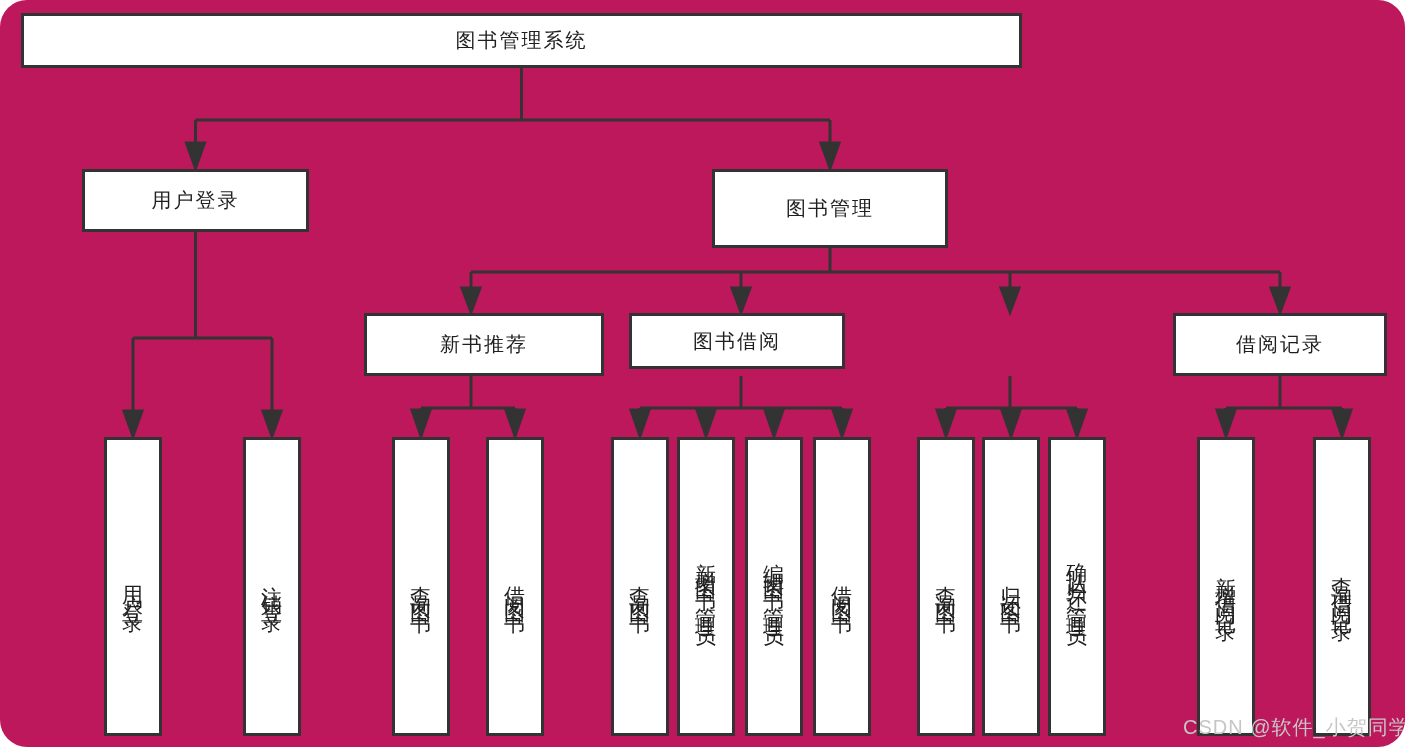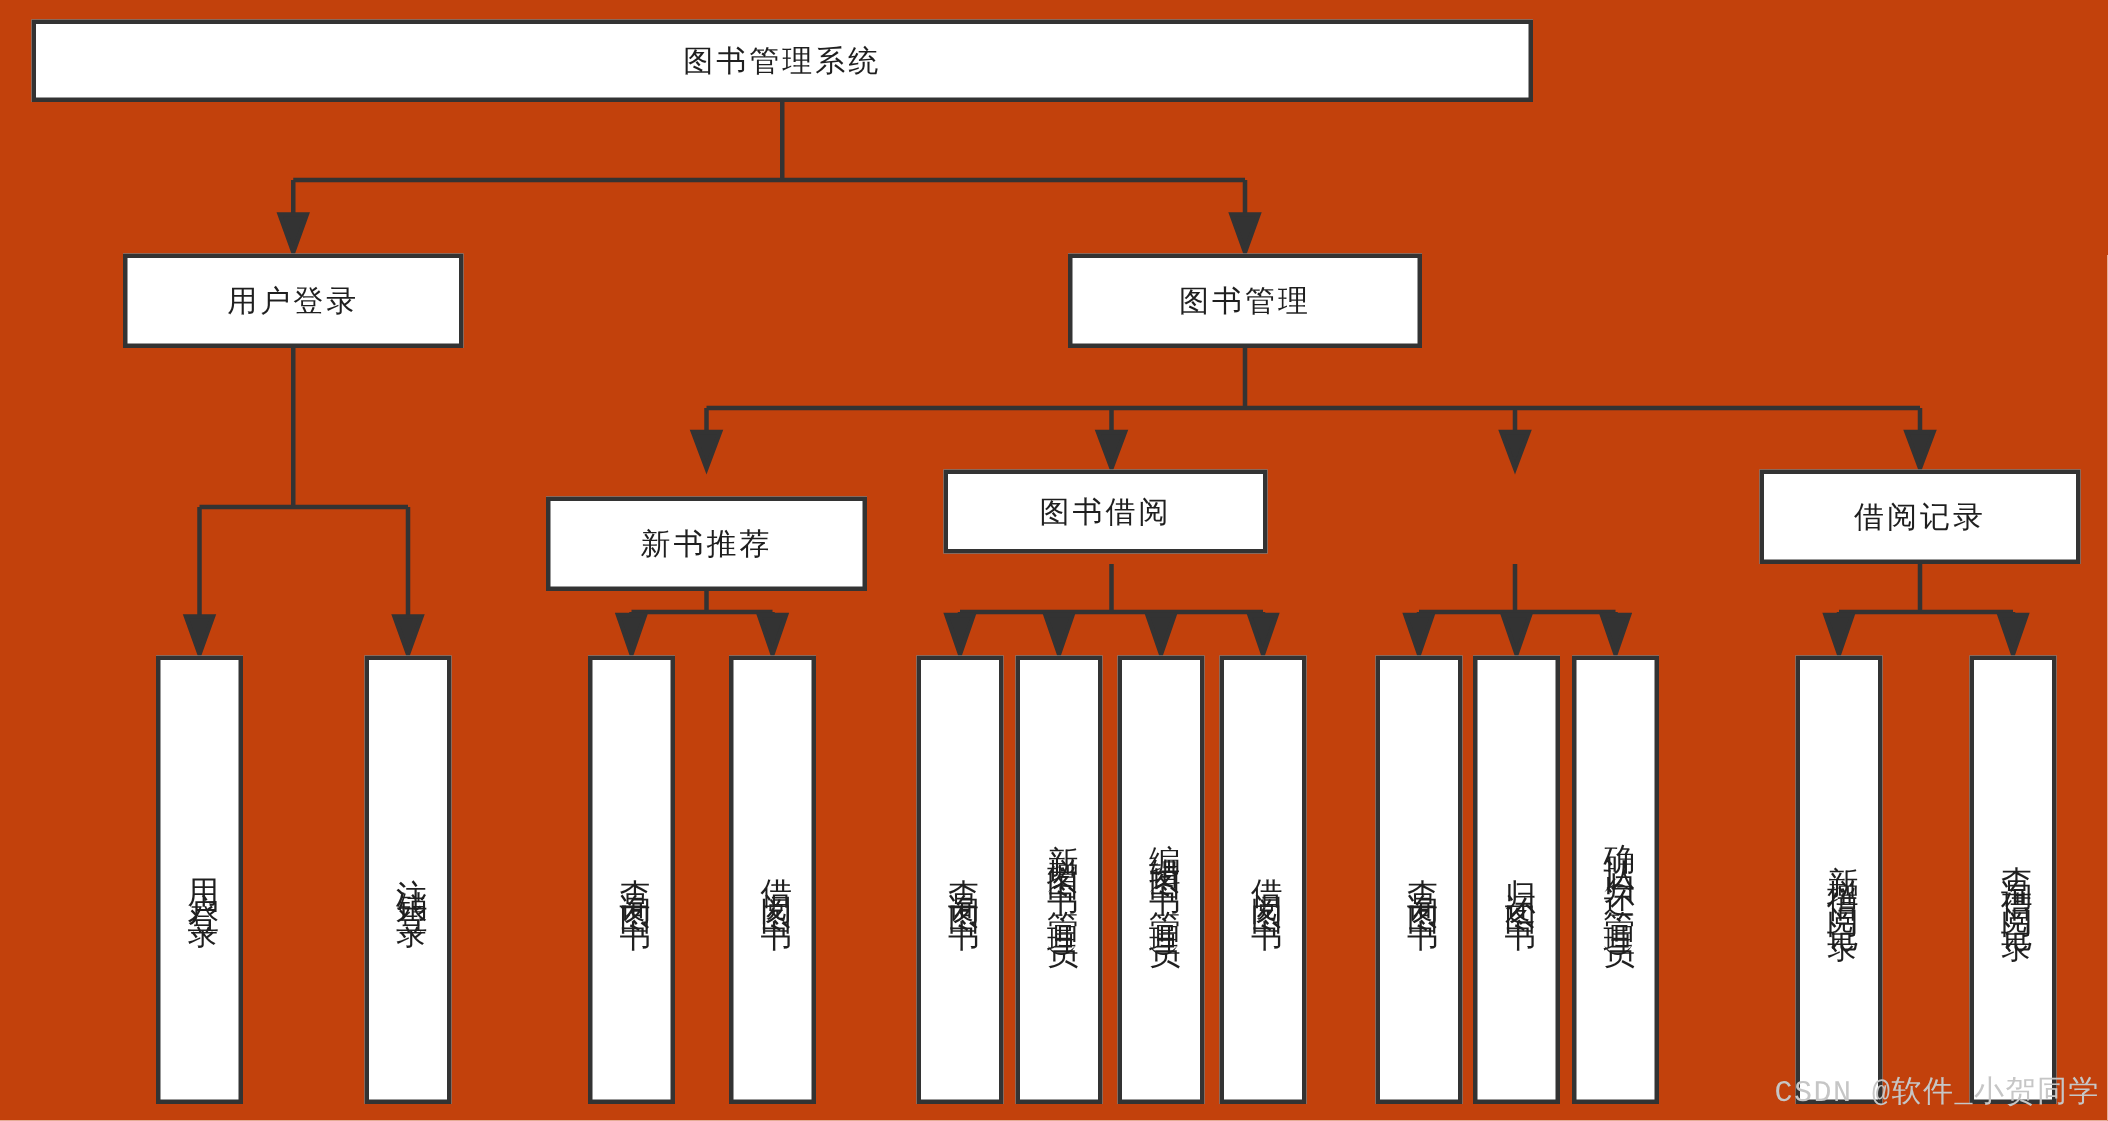--- a/index.html
+++ b/index.html
@@ -1,23 +1,24 @@
 <!DOCTYPE html>
 <html><head>
 <meta charset="utf-8">
 <style>
   html, body { margin: 0; padding: 0; background: #ffffff; }
   .canvas {
     position: relative;
     width: 1405px;
     height: 747px;
-    background: #c2410c;
-    font-family: Liberation Mono, monospace;
+    background: #be185d;
+    font-family: Liberation Sans, sans-serif;
     color: #1f1f1f;
     overflow: hidden;
+    border-radius: 27px;
   }
   .edges {
     position: absolute;
     left: 0; top: 0;
     width: 1405px; height: 747px;
     z-index: 0;
   }
   .box {
     position: absolute;
     box-sizing: border-box;
@@ -108,25 +109,25 @@
     </g>
   </svg>
 
   <div class="box" style="left:21px;top:13px;width:1001px;height:55px">
     <span class="lbl">图书管理系统</span>
   </div>
 
   <div class="box" style="left:82px;top:169px;width:227px;height:63px">
     <span class="lbl">用户登录</span>
   </div>
-  <div class="box" style="left:712px;top:169px;width:236px;height:63px">
+  <div class="box" style="left:712px;top:169px;width:236px;height:79px">
     <span class="lbl">图书管理</span>
   </div>
 
-  <div class="box" style="left:364px;top:331px;width:214px;height:63px">
+  <div class="box" style="left:364px;top:313px;width:240px;height:63px">
     <span class="lbl">新书推荐</span>
   </div>
   <div class="box" style="left:629px;top:313px;width:216px;height:56px">
     <span class="lbl">图书借阅</span>
   </div>
   <div class="box" style="left:1173px;top:313px;width:214px;height:63px">
     <span class="lbl">借阅记录</span>
   </div>
 
   <div class="box leaf" style="left:104px;top:437px;width:58px;height:299px">

